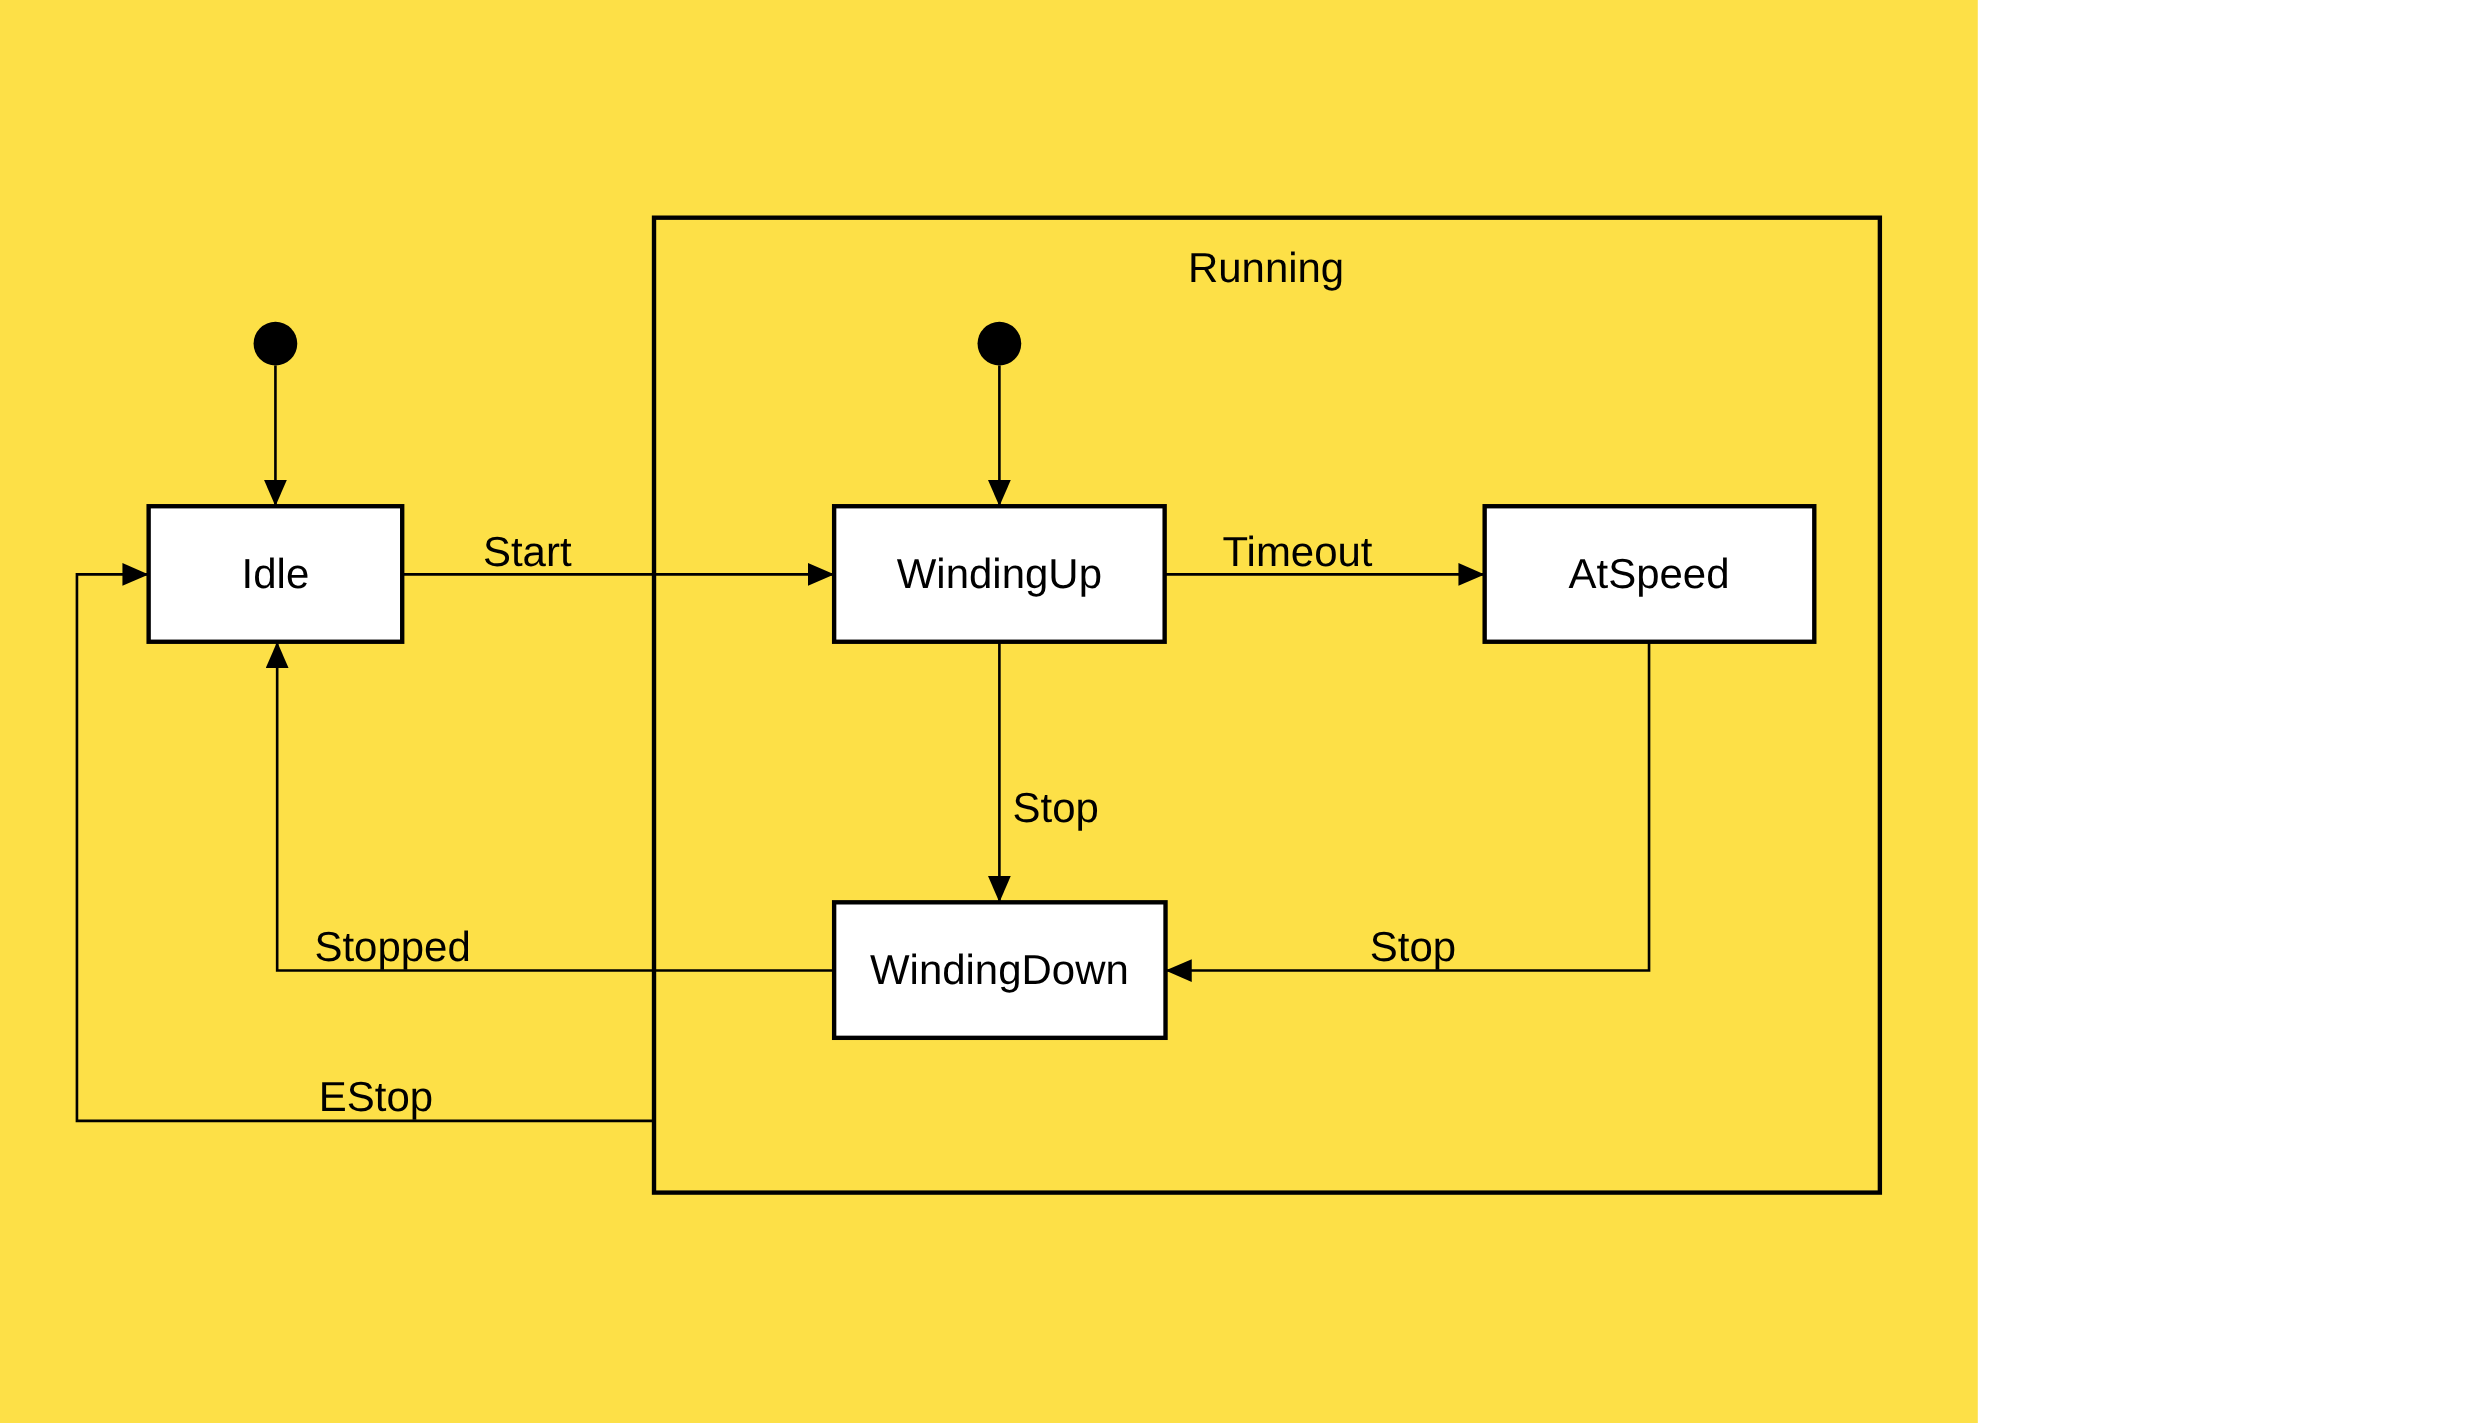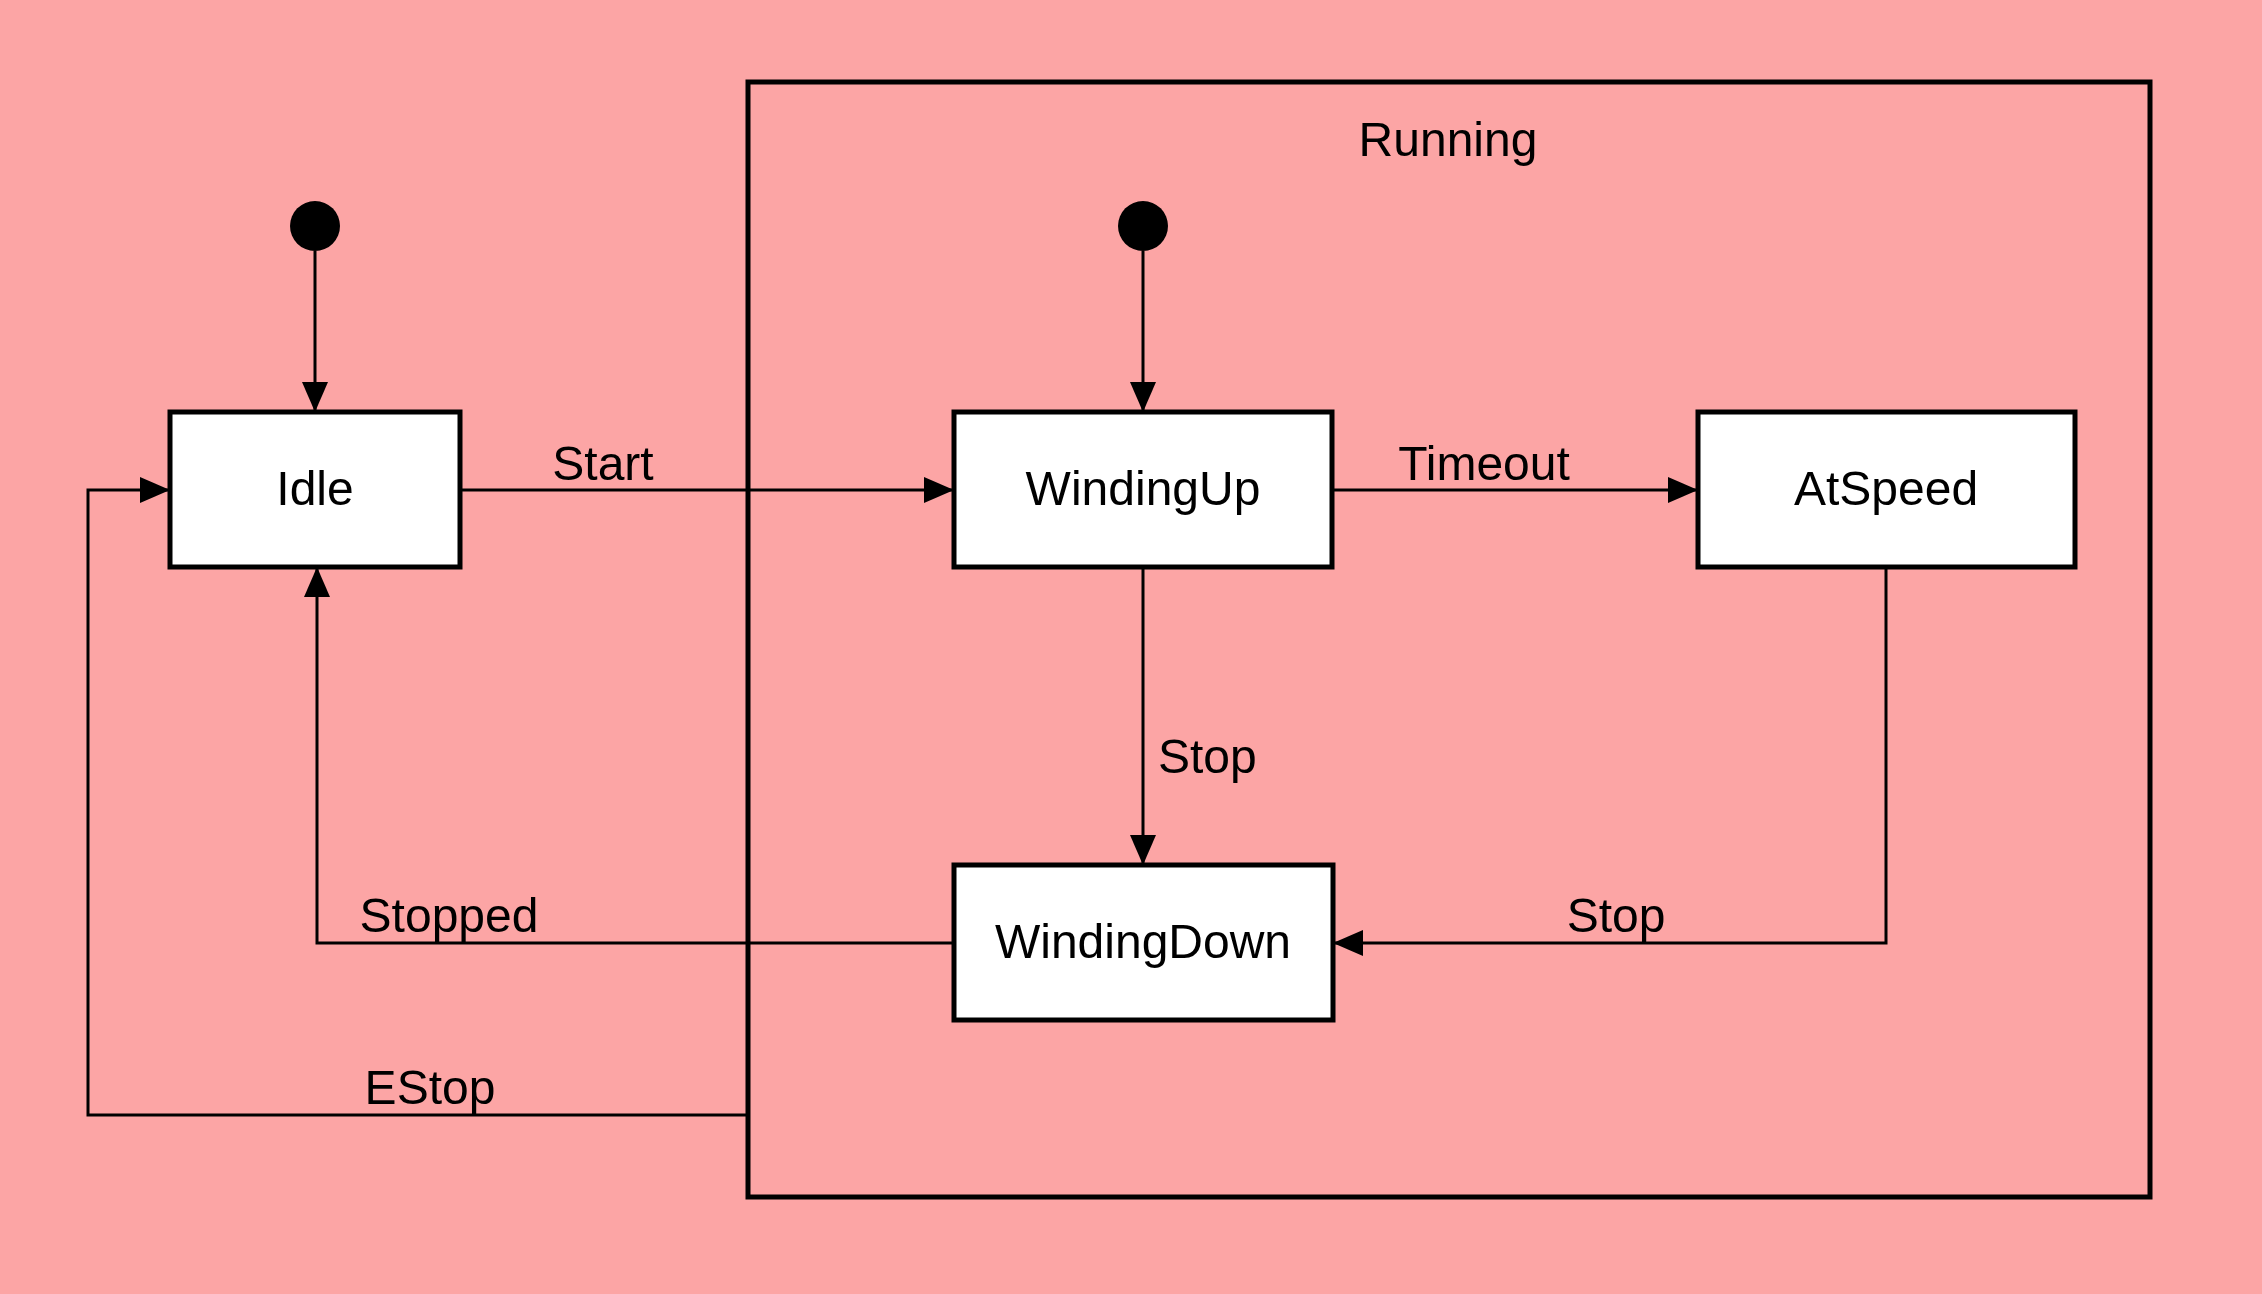--- a/index.html
+++ b/index.html
@@ -2,23 +2,23 @@
 <html><head>
 <meta charset="utf-8">
 <style>
   html, body {
     margin: 0;
     padding: 0;
     background: #ffffff;
   }
   .stage {
     position: relative;
-    width: 2262px;
+    width: 1798px;
     height: 1294px;
-    background: #fca5a5;
+    background: #fde047;
     overflow: hidden;
   }
   svg {
     display: block;
     width: 100%;
     height: 100%;
   }
   .state-box {
     fill: #ffffff;
     stroke: #000000;

